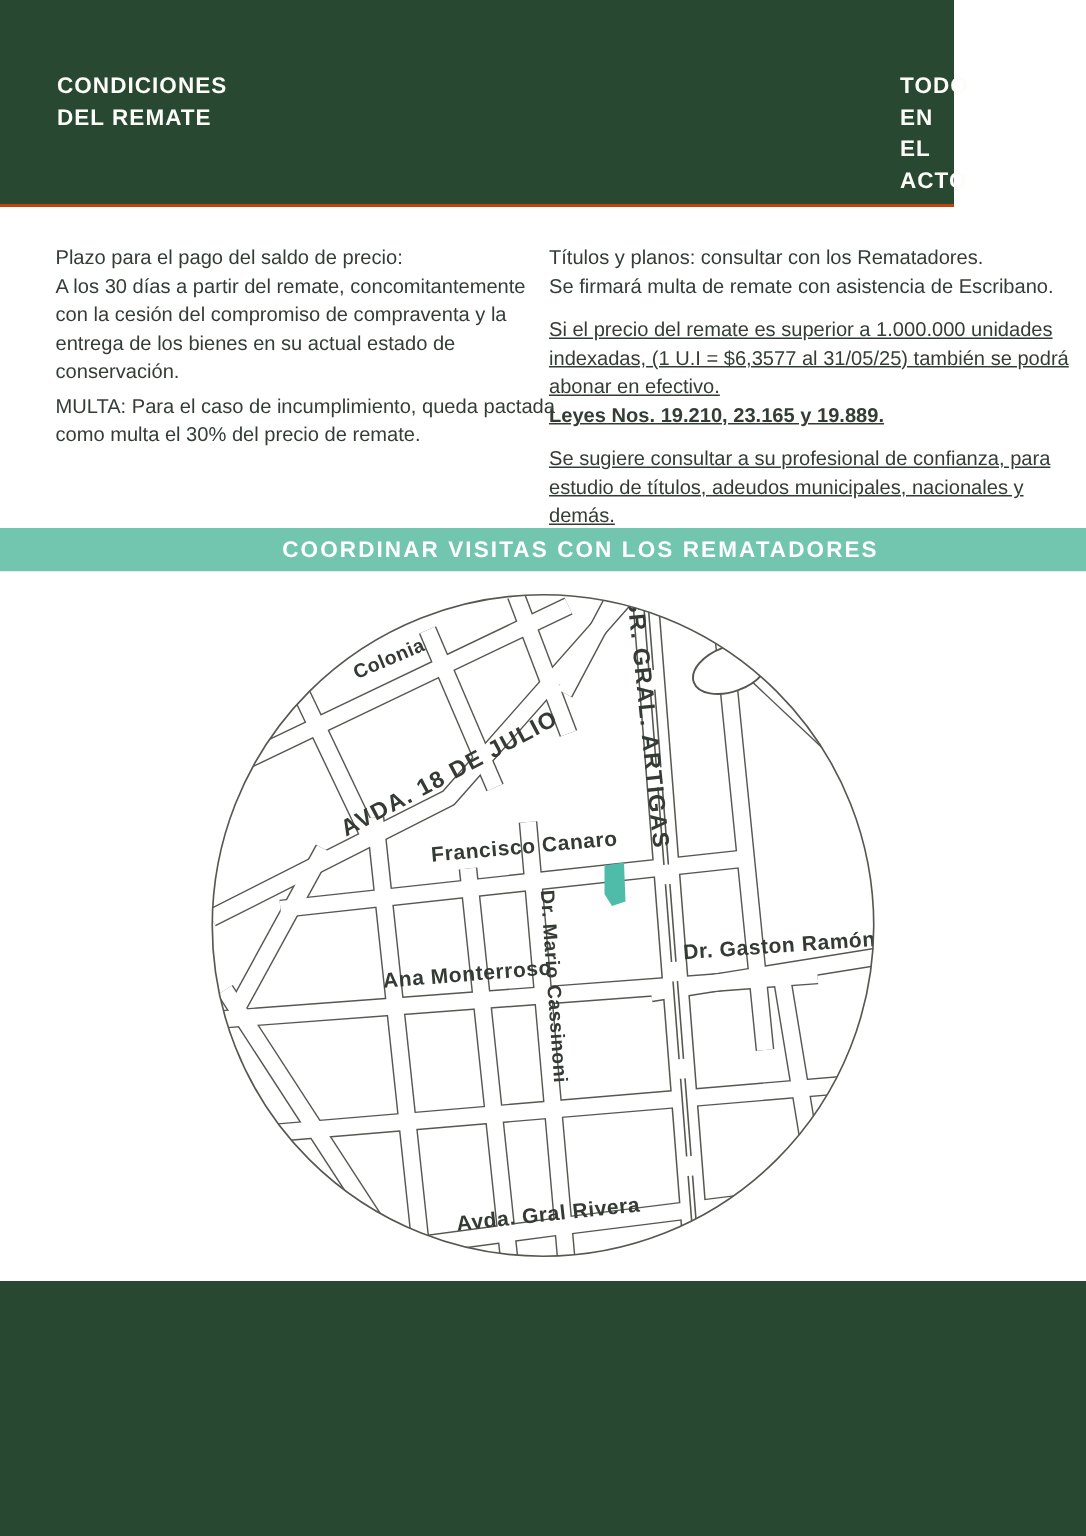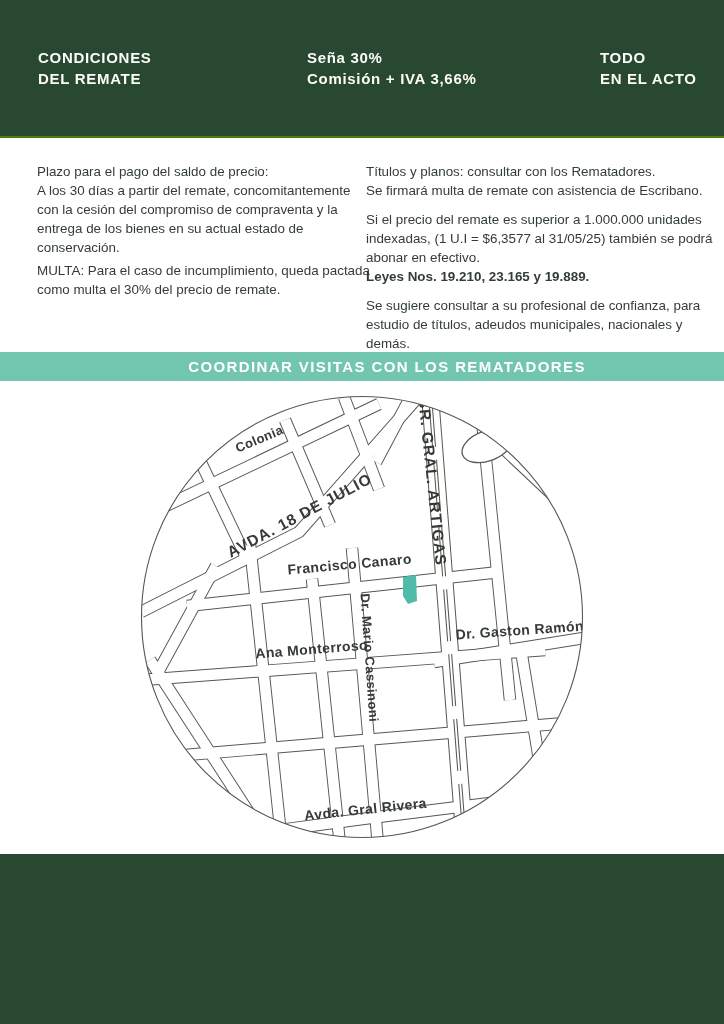--- a/index.html
+++ b/index.html
@@ -4,35 +4,35 @@
 <style>
   html,body{margin:0;padding:0;background:#e8e8e8;}
   .page{
     position:relative;width:724px;height:1024px;margin:0 auto;
     background:#ffffff;overflow:hidden;
     font-family:"Liberation Sans","DejaVu Sans",sans-serif;
     color:#333d36;
   }
   
   .band-top{
-    position:absolute;left:0;top:0;width:724px;height:138px;
-    background:#284831;border-bottom:2px solid #4d7c0f;box-sizing:border-box;
+    position:absolute;left:0;top:0;width:636px;height:138px;
+    background:#284831;border-bottom:2px solid #c2410c;box-sizing:border-box;
   }
   .band-top .hcol{position:absolute;top:47px;color:#fcfcf8;font-weight:bold;
     font-size:15px;line-height:21px;letter-spacing:.7px;white-space:pre-line;}
   .hcol.c1{left:38px;}
   .hcol.c2{left:307px;}
   .hcol.c3{left:600px;}
   
   .conditions{position:absolute;left:0;top:138px;width:724px;height:202px;background:#fff;}
   .conditions p{margin:0;font-size:13.4px;line-height:19px;white-space:pre-line;color:#333d36;}
   .col-left{position:absolute;left:37px;top:24px;width:334px;}
   .col-left p + p{margin-top:4px;}
   .col-right{position:absolute;left:366px;top:24px;width:348px;}
-  .col-right p + p{margin-top:10px;}
+  .col-right p + p{margin-top:10px;text-decoration:underline;}
   .col-right p.leyes{margin-top:0;font-weight:bold;}
   
   .banner{
     position:absolute;left:0;top:352px;width:724px;height:29px;
     background:#72c5af;color:#ffffff;font-weight:bold;font-size:15px;
     letter-spacing:1.4px;text-align:center;line-height:29px;padding-left:25px;
   }
   
   .map-wrap{position:absolute;left:0;top:381px;width:724px;height:473px;background:#fff;}
   .map-wrap svg{position:absolute;left:139px;top:13px;}
@@ -51,22 +51,20 @@
   .band-bottom{position:absolute;left:0;top:854px;width:724px;height:170px;background:#284831;color:#fff;}
 </style>
 </head>
 <body>
 
 <div class="page">
 
   <header class="band-top">
     <div class="hcol c1">CONDICIONES
 DEL REMATE</div>
-    <div class="hcol c2">Seña 30%
-Comisión + IVA 3,66%</div>
     <div class="hcol c3">TODO
 EN EL ACTO</div>
   </header>
 
   <section class="conditions">
     <div class="col-left">
       <p>Plazo para el pago del saldo de precio:
 A los 30 días a partir del remate, concomitantemente con la cesión del compromiso de compraventa y la entrega de los bienes en su actual estado de conservación.</p>
       <p>MULTA: Para el caso de incumplimiento, queda pactada como multa el 30% del precio de remate.</p>
     </div>

